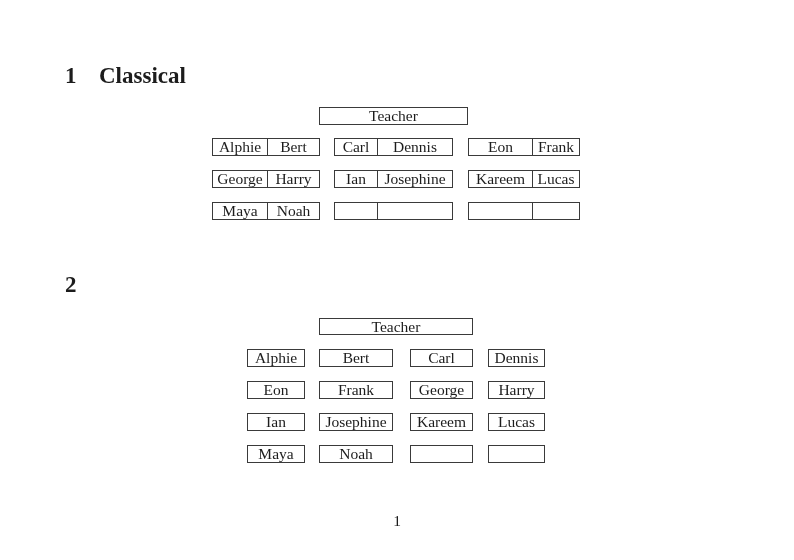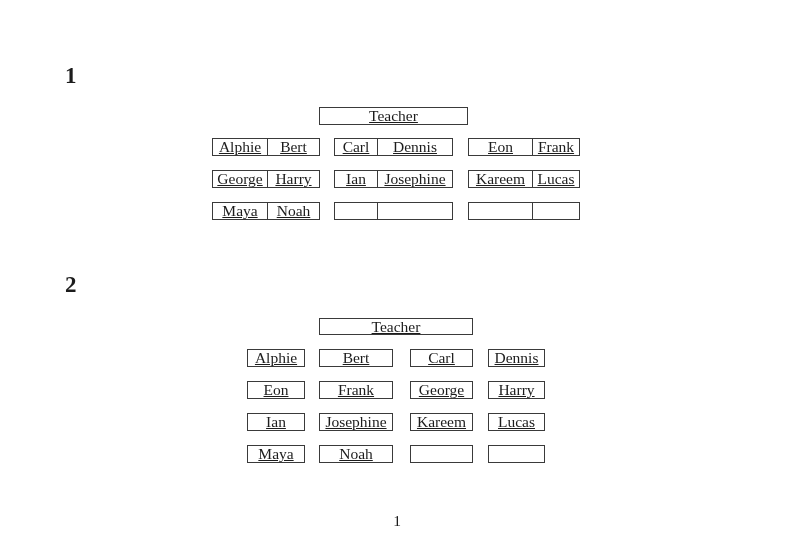--- a/index.html
+++ b/index.html
@@ -37,21 +37,20 @@
     display: flex;
     align-items: stretch;
   }
   .box .label, .box .cell {
     flex: 1 1 auto;
     display: flex;
     align-items: center;
     justify-content: center;
     white-space: nowrap;
     overflow: hidden;
-    text-decoration: underline;
   }
   .pair .cell.first { flex: 0 0 auto; border-right: 1px solid var(--border); }
   
   .c1 { left: 212px; width: 108px; }
   .c1 .cell.first { width: 55px; }
   .c2 { left: 334px; width: 119px; }
   .c2 .cell.first { width: 43px; }
   .c3 { left: 468px; width: 112px; }
   .c3 .cell.first { width: 64px; }
   
@@ -68,20 +67,21 @@
     font-size: 15.5px;
   }
 </style>
 </head>
 <body>
 
 <div class="page">
 
   <div class="heading" style="top:64px">
     <span class="sec-num">1</span>
+    <span class="sec-title">Classical</span>
   </div>
 
   <div class="box" style="left:319px;top:107px;width:149px;height:18px">
     <span class="label">Teacher</span>
   </div>
 
   <div class="box pair c1" style="top:138px;height:18px">
     <span class="cell first">Alphie</span>
     <span class="cell">Bert</span>
   </div>

